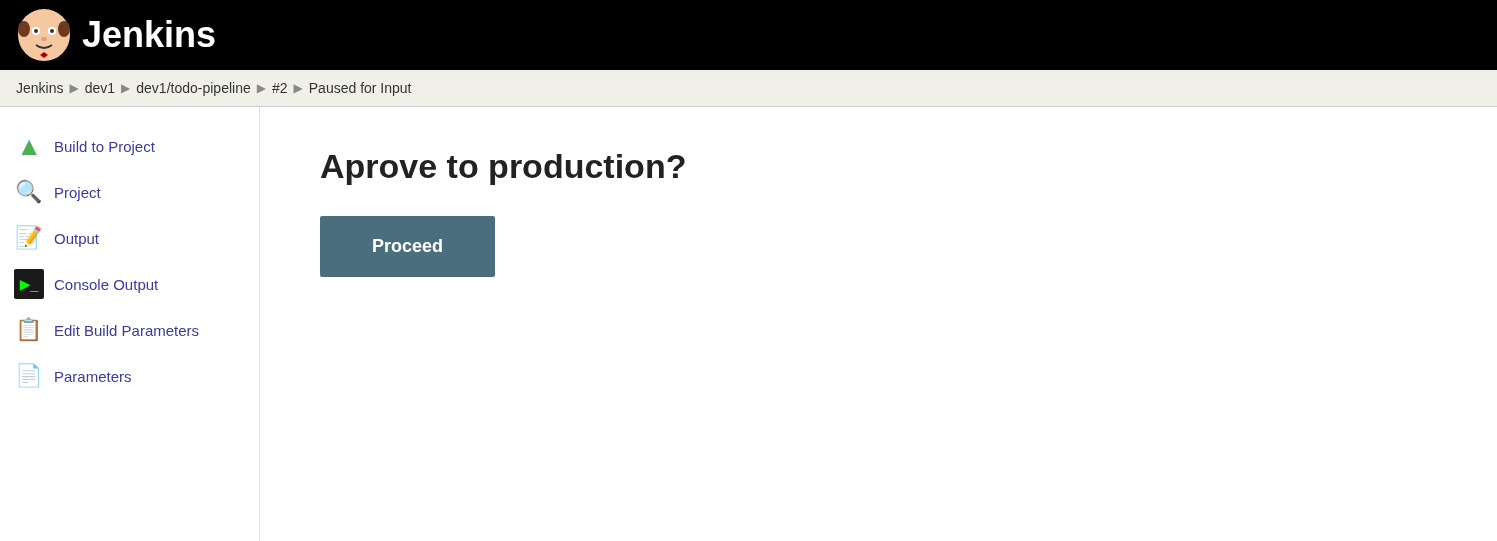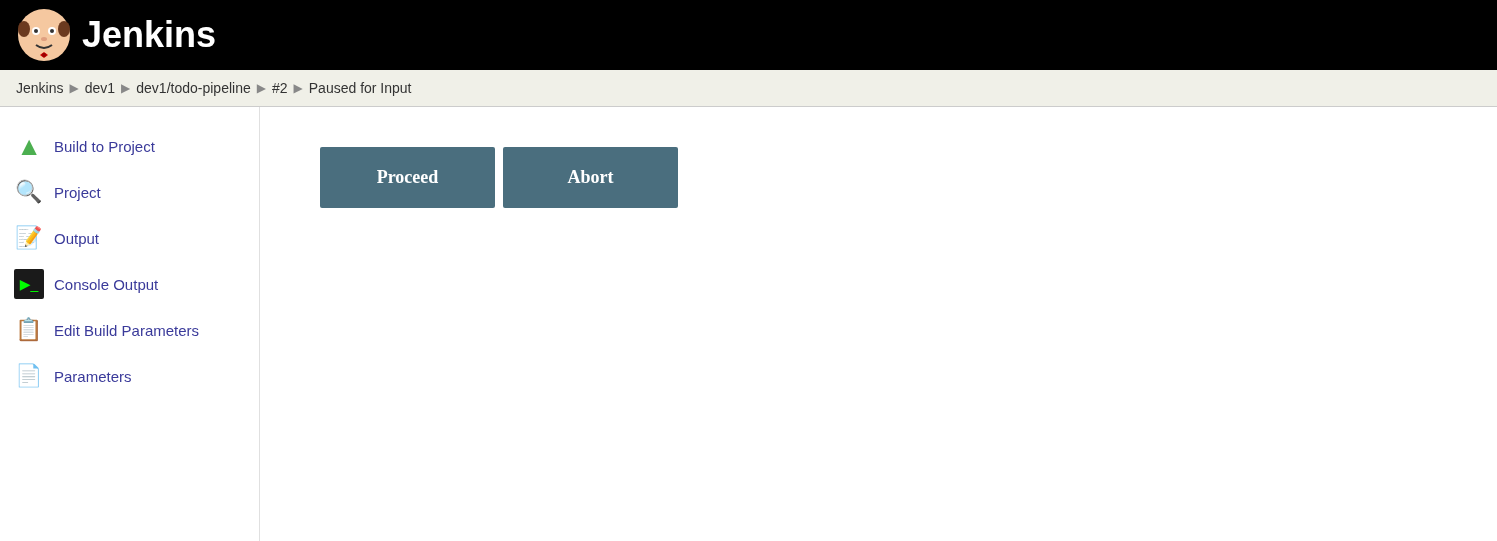--- a/index.html
+++ b/index.html
@@ -99,21 +99,20 @@
       background: #4a6e7e;
       color: #fff;
       border: none;
       padding: 20px 40px;
       font-size: 18px;
       font-weight: bold;
       cursor: pointer;
       border-radius: 2px;
       min-width: 175px;
       text-align: center;
-      font-family: Liberation Serif, serif;
     }
   </style>
 </head>
 <body>
 
 <div id="header">
   <div class="jenkins-logo">
     <svg class="butler-icon" viewBox="0 0 56 56" xmlns="http://www.w3.org/2000/svg">
 
       <ellipse cx="28" cy="28" rx="26" ry="26" fill="#f5c8a0"></ellipse>
@@ -179,19 +178,19 @@
     </a>
 
     <a class="sidebar-item">
       <span class="sidebar-icon">📄</span>
       <span>Parameters</span>
     </a>
 
   </nav>
 
   <div id="content">
+    <h1 class="question-title">Aprove to production?</h1>
     <div class="action-buttons">
       <button class="action-btn">Proceed</button>
-      <button class="action-btn">Abort</button>
     </div>
   </div>
 
 </div>
 
 </body></html>

